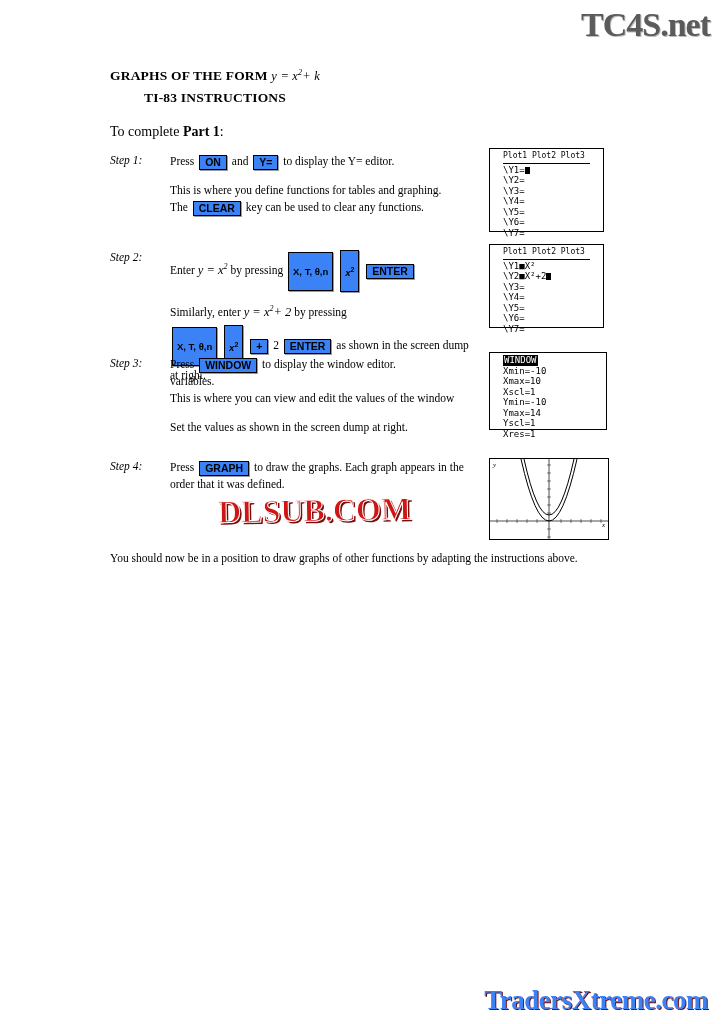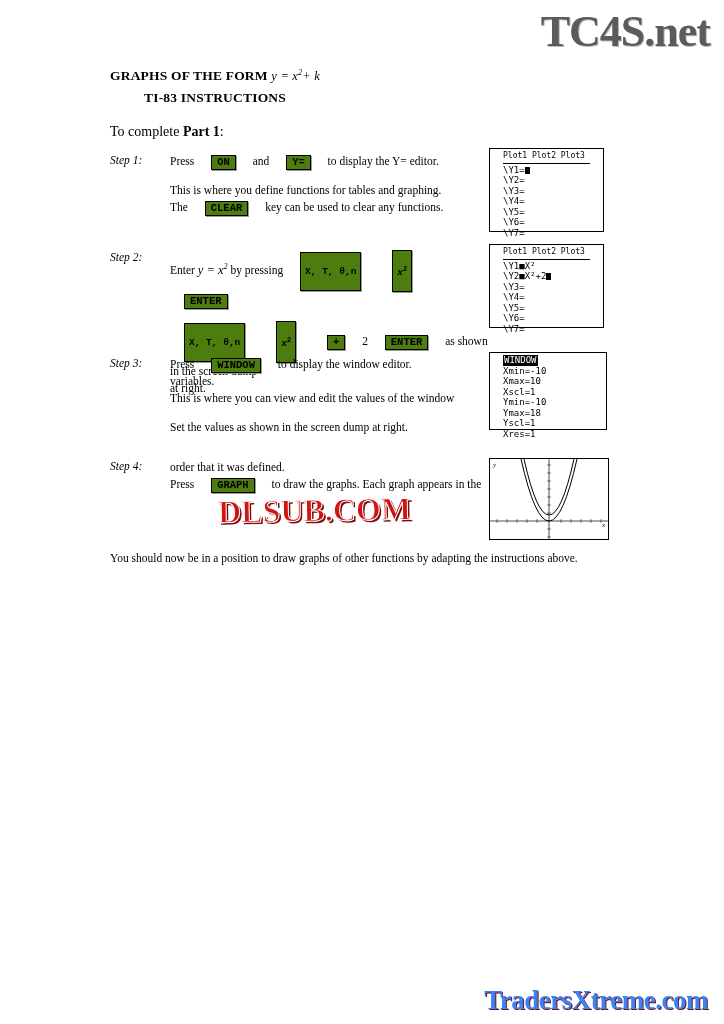--- a/index.html
+++ b/index.html
@@ -19,21 +19,21 @@
     width: 724px;
     height: 1024px;
   }
   
   .wm-top {
     position: absolute;
     top: 6px;
     right: 14px;
     font-family: "Liberation Serif", serif;
     font-weight: bold;
-    font-size: 44px;
+    font-size: 34px;
     color: #5b5b5b;
     letter-spacing: -1px;
     text-shadow: 1px 1px 0 #bdbdbd;
     margin-left: 15px;
   }
   .wm-bottom {
     position: absolute;
     bottom: 8px;
     right: 16px;
     font-family: "Liberation Serif", serif;
@@ -104,29 +104,29 @@
   .step-body {
     position: absolute;
     left: 170px;
     font-size: 11.5px;
     line-height: 17px;
     width: 310px;
   }
   .key {
     display: inline-block;
     border: 1px solid #000;
-    background: #4d7c0f;
+    background: #3b82f6;
     font-weight: bold;
     font-size: 10.5px;
     padding: 0px 5px;
     line-height: 13px;
-    margin: 0 14px;
+    margin: 0 2px;
     vertical-align: middle;
     box-shadow: 1px 1px 0 #9a9a9a;
-    font-family: Liberation Mono, monospace;
+    font-family: Liberation Sans, sans-serif;
   }
   .key.small { font-size: 9.5px; padding: 12px 4px; text-align: center; }
   .key .ital { font-style: italic; }
   .key sup { font-size: 7px; vertical-align: super; }
 
   
   .calc {
     position: absolute;
     border: 1px solid #000;
     background: #ffffff;
@@ -233,20 +233,25 @@
   <div class="step-body" style="top:250px; width:320px;">
     <div>
       <span>Enter</span>
       <span class="math-inline"><span>y = x</span><sup class="exp">2</sup></span>
       <span>by pressing</span>
       <span class="key small">X, T, θ,n</span>
       <span class="key small"><span class="ital">x</span><sup>2</sup></span>
       <span class="key">ENTER</span>
     </div>
     <div style="height:8px;"></div>
+    <div>
+      <span>Similarly, enter</span>
+      <span class="math-inline"><span>y = x</span><sup class="exp">2</sup><span>+ 2</span></span>
+      <span>by pressing</span>
+    </div>
     <div style="height:4px;"></div>
     <div>
       <span class="key small">X, T, θ,n</span>
       <span class="key small"><span class="ital">x</span><sup>2</sup></span>
       <span class="key">+</span>
       <span>2</span>
       <span class="key">ENTER</span>
       <span>as shown in the screen dump</span>
     </div>
     <div>at right.</div>
@@ -275,33 +280,33 @@
     <div style="height:12px;"></div>
     <div>Set the values as shown in the screen dump at right.</div>
   </div>
 
   <div class="calc window" style="left:489px; top:352px; width:118px; height:78px;">
     <div><span class="titlebar">WINDOW</span></div>
     <div class="line">Xmin=-10</div>
     <div class="line">Xmax=10</div>
     <div class="line">Xscl=1</div>
     <div class="line">Ymin=-10</div>
-    <div class="line">Ymax=18</div>
+    <div class="line">Ymax=14</div>
     <div class="line">Yscl=1</div>
     <div class="line">Xres=1</div>
   </div>
 
   <div class="step-label" style="top:460px;">Step 4:</div>
   <div class="step-body" style="top:459px; width:320px;">
-    <div>order that it was defined.</div>
     <div>
       <span>Press</span>
       <span class="key">GRAPH</span>
       <span>to draw the graphs. Each graph appears in the</span>
     </div>
+    <div>order that it was defined.</div>
   </div>
 
   <div class="graph-screen" style="left:489px; top:458px; width:118px; height:80px;">
     <svg width="118" height="80" viewBox="0 0 118 80">
 
       <line x1="59" y1="0" x2="59" y2="80" stroke="#000" stroke-width="0.7"></line>
       <line x1="0" y1="62" x2="118" y2="62" stroke="#000" stroke-width="0.7"></line>
 
       <g stroke="#000" stroke-width="0.5">
         <line x1="7" y1="60" x2="7" y2="64"></line>

